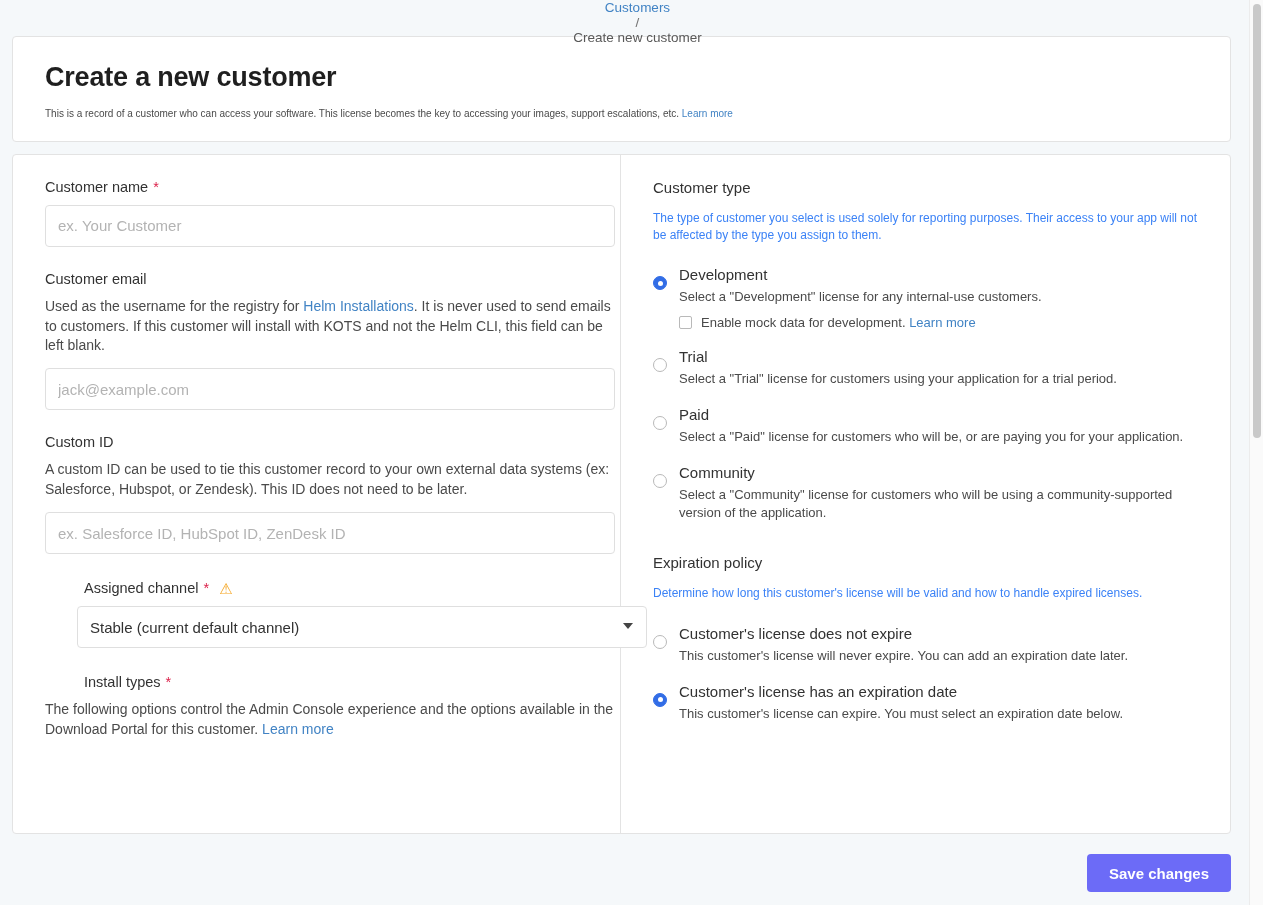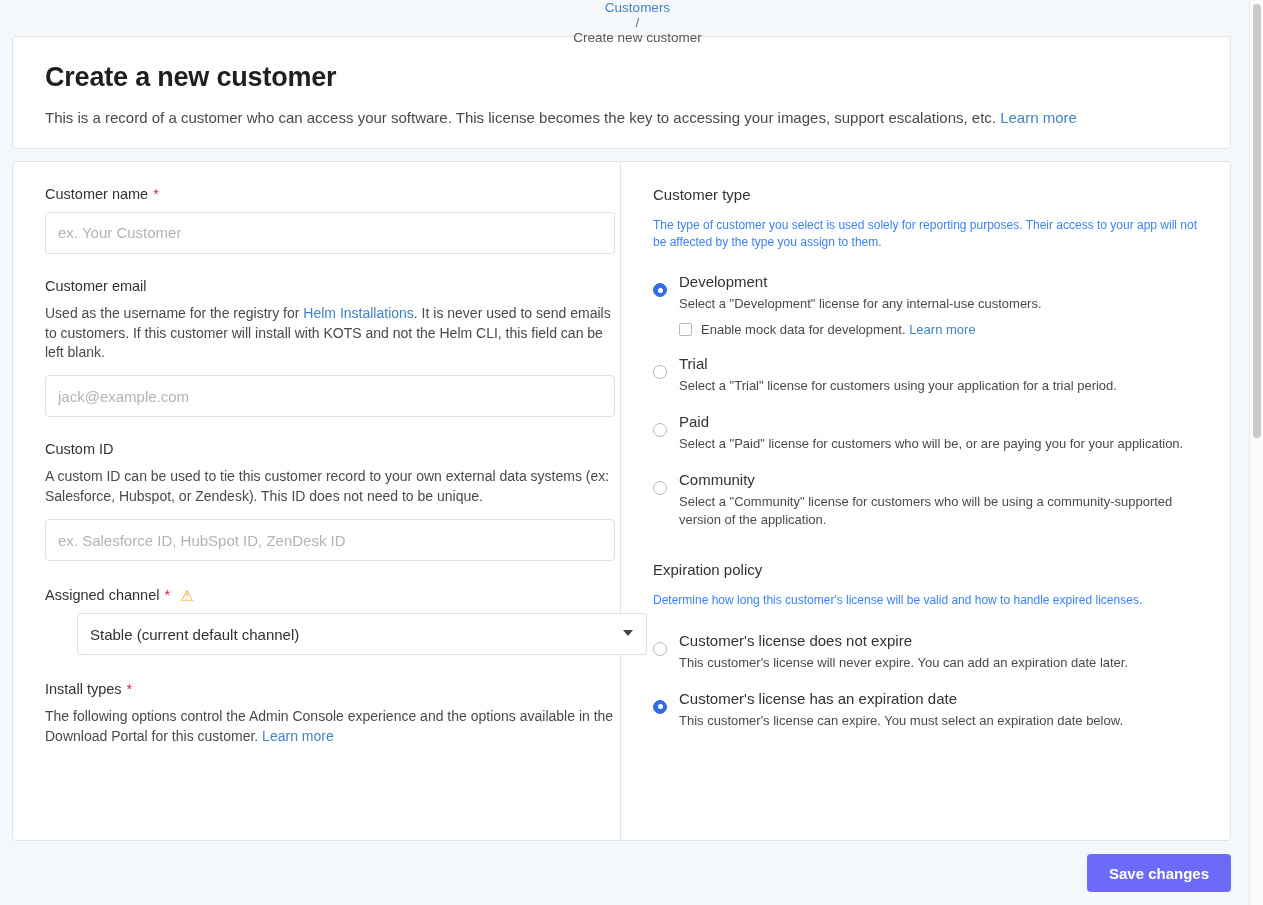--- a/index.html
+++ b/index.html
@@ -52,21 +52,21 @@
   .header-card h1 {
     margin: 0 0 14px 0;
     font-size: 27px;
     line-height: 1.1;
     font-weight: bold;
     color: #1f1f1f;
     letter-spacing: -0.2px;
   }
   .header-card p {
     margin: 0;
-    font-size: 15px;
+    font-size: 10px;
     color: #4a4a4a;
     line-height: 1.4;
   }
   a.link {
     color: #4183c4;
     text-decoration: none;
     cursor: pointer;
   }
 
   .form-card {
@@ -135,21 +135,21 @@
     position: absolute;
     right: 14px;
     top: 17px;
     width: 0; height: 0;
     border-left: 5px solid transparent;
     border-right: 5px solid transparent;
     border-top: 6px solid #444;
     pointer-events: none;
   }
   .mb-24 { margin-bottom: 24px; }
-  .mt-26 { margin-top: 26px; }
+  .mt-26 { margin-top: 26px; margin-left: 39px; }
   .warn-icon {
     margin-left: 10px;
     font-size: 15px;
     color: #f5a623;
     line-height: 1;
   }
 
   
   .section-title {
     font-size: 15px;
@@ -300,21 +300,21 @@
         <span>Customer email</span>
       </div>
       <div class="help-text">
         <span>Used as the username for the registry for </span><a class="link">Helm Installations</a><span>. It is never used to send emails to customers. If this customer will install with KOTS and not the Helm CLI, this field can be left blank.</span>
       </div>
       <input class="text-input mb-24" type="text" placeholder="jack@example.com" style="">
 
       <div class="field-label">
         <span>Custom ID</span>
       </div>
-      <div class="help-text">A custom ID can be used to tie this customer record to your own external data systems (ex: Salesforce, Hubspot, or Zendesk). This ID does not need to be unique.</div>
+      <div class="help-text">A custom ID can be used to tie this customer record to your own external data systems (ex: Salesforce, Hubspot, or Zendesk). This ID does not need to be later.</div>
       <input class="text-input" type="text" placeholder="ex. Salesforce ID, HubSpot ID, ZenDesk ID" style="">
 
       <div class="field-label mt-26">
         <span>Assigned channel</span>
         <span class="req">*</span>
         <span class="warn-icon">⚠</span>
       </div>
       <div class="select-wrap">
         <select class="select-input">
           <option>Stable (current default channel)</option>

